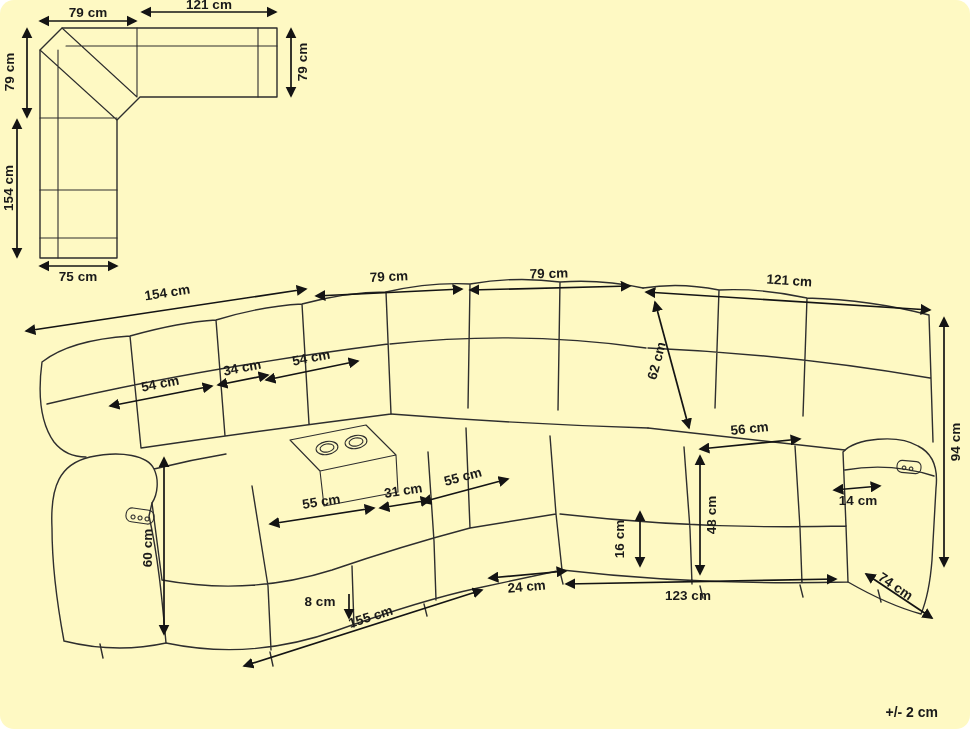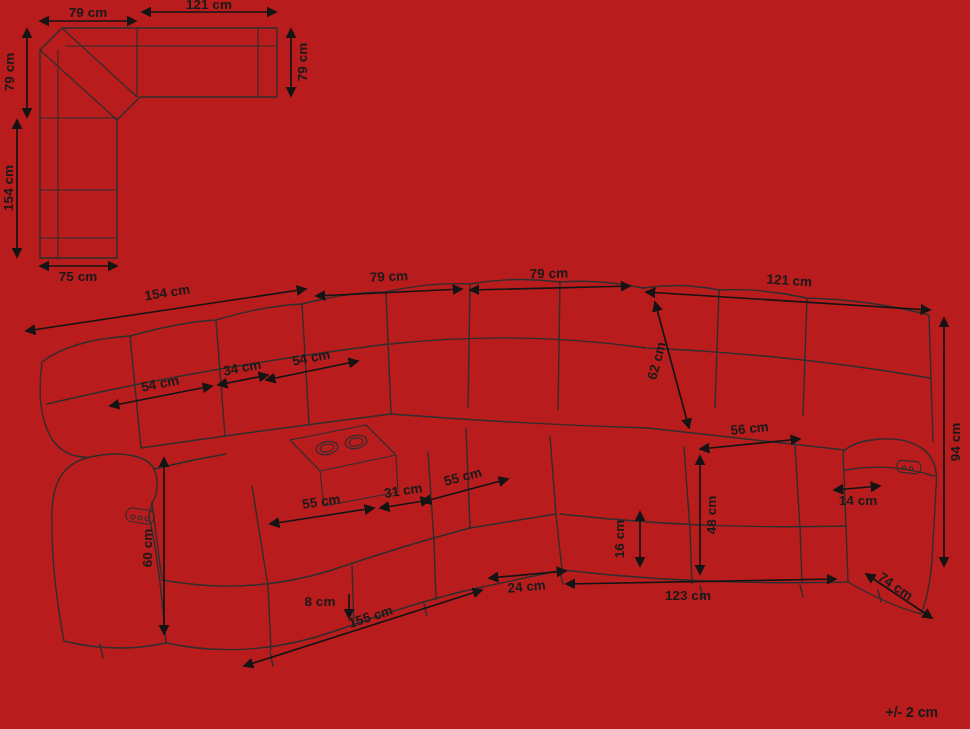--- a/index.html
+++ b/index.html
@@ -1,18 +1,19 @@
 <!DOCTYPE html>
 <html><head>
 <meta charset="utf-8">
 <style>
   html,body{margin:0;padding:0;background:#ffffff;}
   .canvas{
-    width:970px;height:729px;background:#b91c1c;position:relative;overflow:hidden;
+    width:970px;height:729px;background:#fef9c3;position:relative;overflow:hidden;
     font-family:"Liberation Sans",sans-serif;
+    border-radius:14px;
   }
   svg{display:block;}
   .sofa{stroke:#2e2e2e;stroke-width:1.4;fill:none;stroke-linecap:round;stroke-linejoin:round;}
   .sofa-thin{stroke:#2e2e2e;stroke-width:1.1;fill:none;stroke-linecap:round;stroke-linejoin:round;}
   .dim-line{stroke:#141414;stroke-width:1.7;fill:none;}
   .dim-label{font-family:"Liberation Sans",sans-serif;font-weight:bold;font-size:13.5px;fill:#1a1a1a;text-anchor:middle;}
   .note-label{font-family:"Liberation Sans",sans-serif;font-weight:bold;font-size:14px;fill:#1a1a1a;text-anchor:end;}
 </style>
 </head>
 <body>

